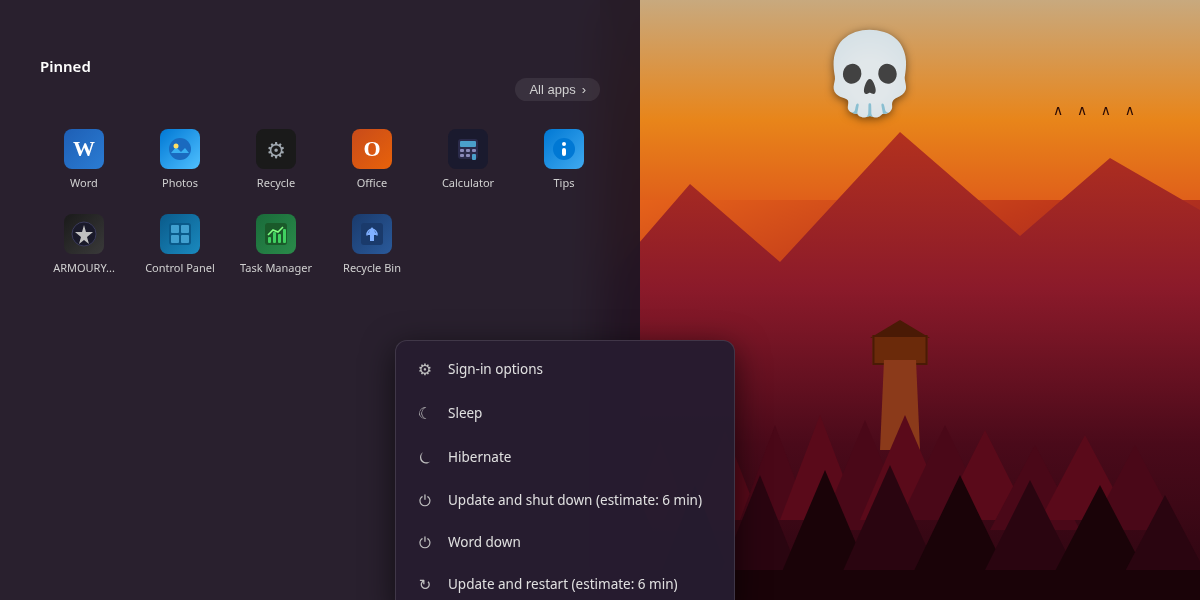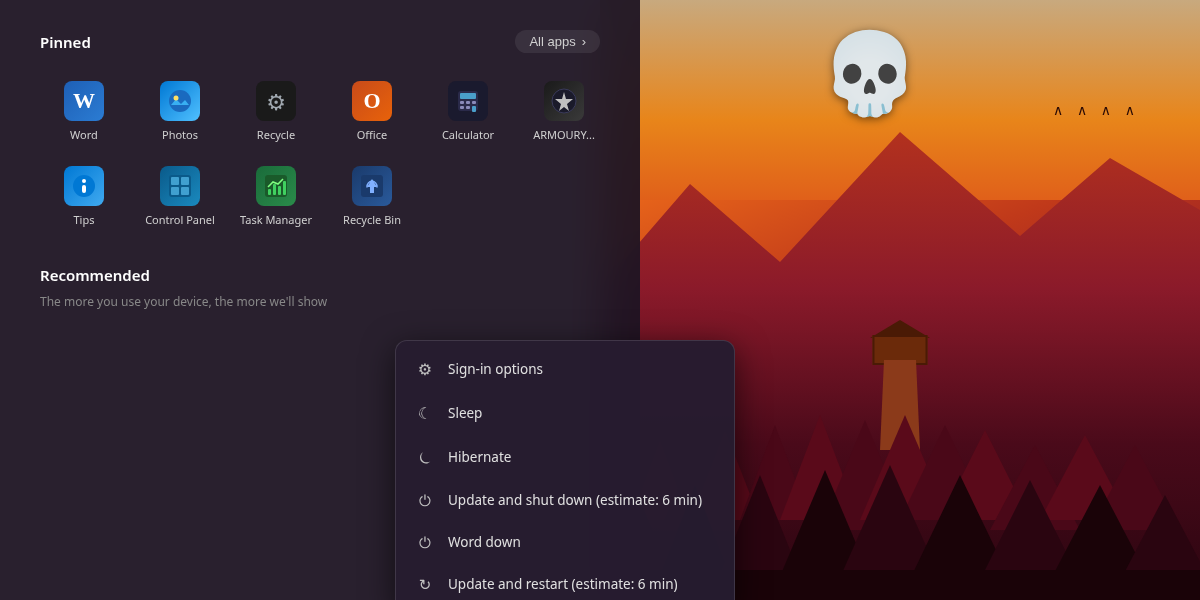--- a/index.html
+++ b/index.html
@@ -133,20 +133,21 @@
       display: flex;
       align-items: center;
       gap: 6px;
       color: #d0d0d0;
       font-size: 13px;
       background: rgba(255,255,255,0.08);
       border: none;
       border-radius: 16px;
       padding: 4px 14px;
       cursor: pointer;
+      margin-top: 48px;
     }
 
     .apps-grid {
       display: grid;
       grid-template-columns: repeat(6, 1fr);
       gap: 8px;
       margin-bottom: 30px;
     }
 
     .app-item {
@@ -363,38 +364,38 @@
             <rect x="5" y="18" width="4" height="3" rx="1" fill="#8a8aba"></rect>
             <rect x="11" y="18" width="4" height="3" rx="1" fill="#8a8aba"></rect>
             <rect x="17" y="18" width="4" height="6" rx="1" fill="#4a9fca"></rect>
           </svg>
         </div>
         <span class="app-label">Calculator</span>
       </div>
 
 
       <div class="app-item">
+        <div class="app-icon icon-tips">
+          <svg width="26" height="26" viewBox="0 0 26 26">
+            <circle cx="13" cy="13" r="11" fill="#0078d4"></circle>
+            <circle cx="13" cy="8" r="2" fill="white"></circle>
+            <rect x="11" y="12" width="4" height="8" rx="2" fill="white"></rect>
+          </svg>
+        </div>
+        <span class="app-label">Tips</span>
+      </div>
+
+      <div class="app-item">
         <div class="app-icon icon-armoury">
           <svg width="28" height="28" viewBox="0 0 28 28">
             <circle cx="14" cy="14" r="12" fill="#1a1a2a" stroke="#3a3a5a" stroke-width="1"></circle>
             <polygon points="14,5 16,12 23,12 17,17 19,24 14,20 9,24 11,17 5,12 12,12" fill="#c0c0c0"></polygon>
           </svg>
         </div>
         <span class="app-label">ARMOURY...</span>
-      </div>
-
-      <div class="app-item">
-        <div class="app-icon icon-tips">
-          <svg width="26" height="26" viewBox="0 0 26 26">
-            <circle cx="13" cy="13" r="11" fill="#0078d4"></circle>
-            <circle cx="13" cy="8" r="2" fill="white"></circle>
-            <rect x="11" y="12" width="4" height="8" rx="2" fill="white"></rect>
-          </svg>
-        </div>
-        <span class="app-label">Tips</span>
       </div>
 
       <div class="app-item">
         <div class="app-icon icon-controlpanel">
           <svg width="26" height="26" viewBox="0 0 26 26">
             <rect x="2" y="2" width="22" height="22" rx="3" fill="#0a5a8a"></rect>
             <rect x="4" y="4" width="8" height="8" rx="1" fill="#40a0d0"></rect>
             <rect x="14" y="4" width="8" height="8" rx="1" fill="#40a0d0"></rect>
             <rect x="4" y="14" width="8" height="8" rx="1" fill="#40a0d0"></rect>
             <rect x="14" y="14" width="8" height="8" rx="1" fill="#40a0d0"></rect>
@@ -424,24 +425,20 @@
             <path d="M13 6 L8 14 L11 14 L11 20 L15 20 L15 14 L18 14 Z" fill="#80b0ff"></path>
             <path d="M8 14 A6 6 0 0 1 13 8" stroke="#80b0ff" stroke-width="1.5" fill="none" stroke-linecap="round"></path>
             <path d="M18 14 A6 6 0 0 0 13 8" stroke="#80b0ff" stroke-width="1.5" fill="none" stroke-linecap="round"></path>
           </svg>
         </div>
         <span class="app-label">Recycle Bin</span>
       </div>
 
     </div>
 
-    <div class="recommended-section">
-      <div class="recommended-title">Recommended</div>
-      <div class="recommended-subtitle">The more you use your device, the more we'll show</div>
-    </div>
   </div>
 </div>
 
 <div class="power-menu">
 
   <div class="power-menu-item">
     <span class="menu-icon">⚙</span>
     <span>Sign-in options</span>
   </div>
 

